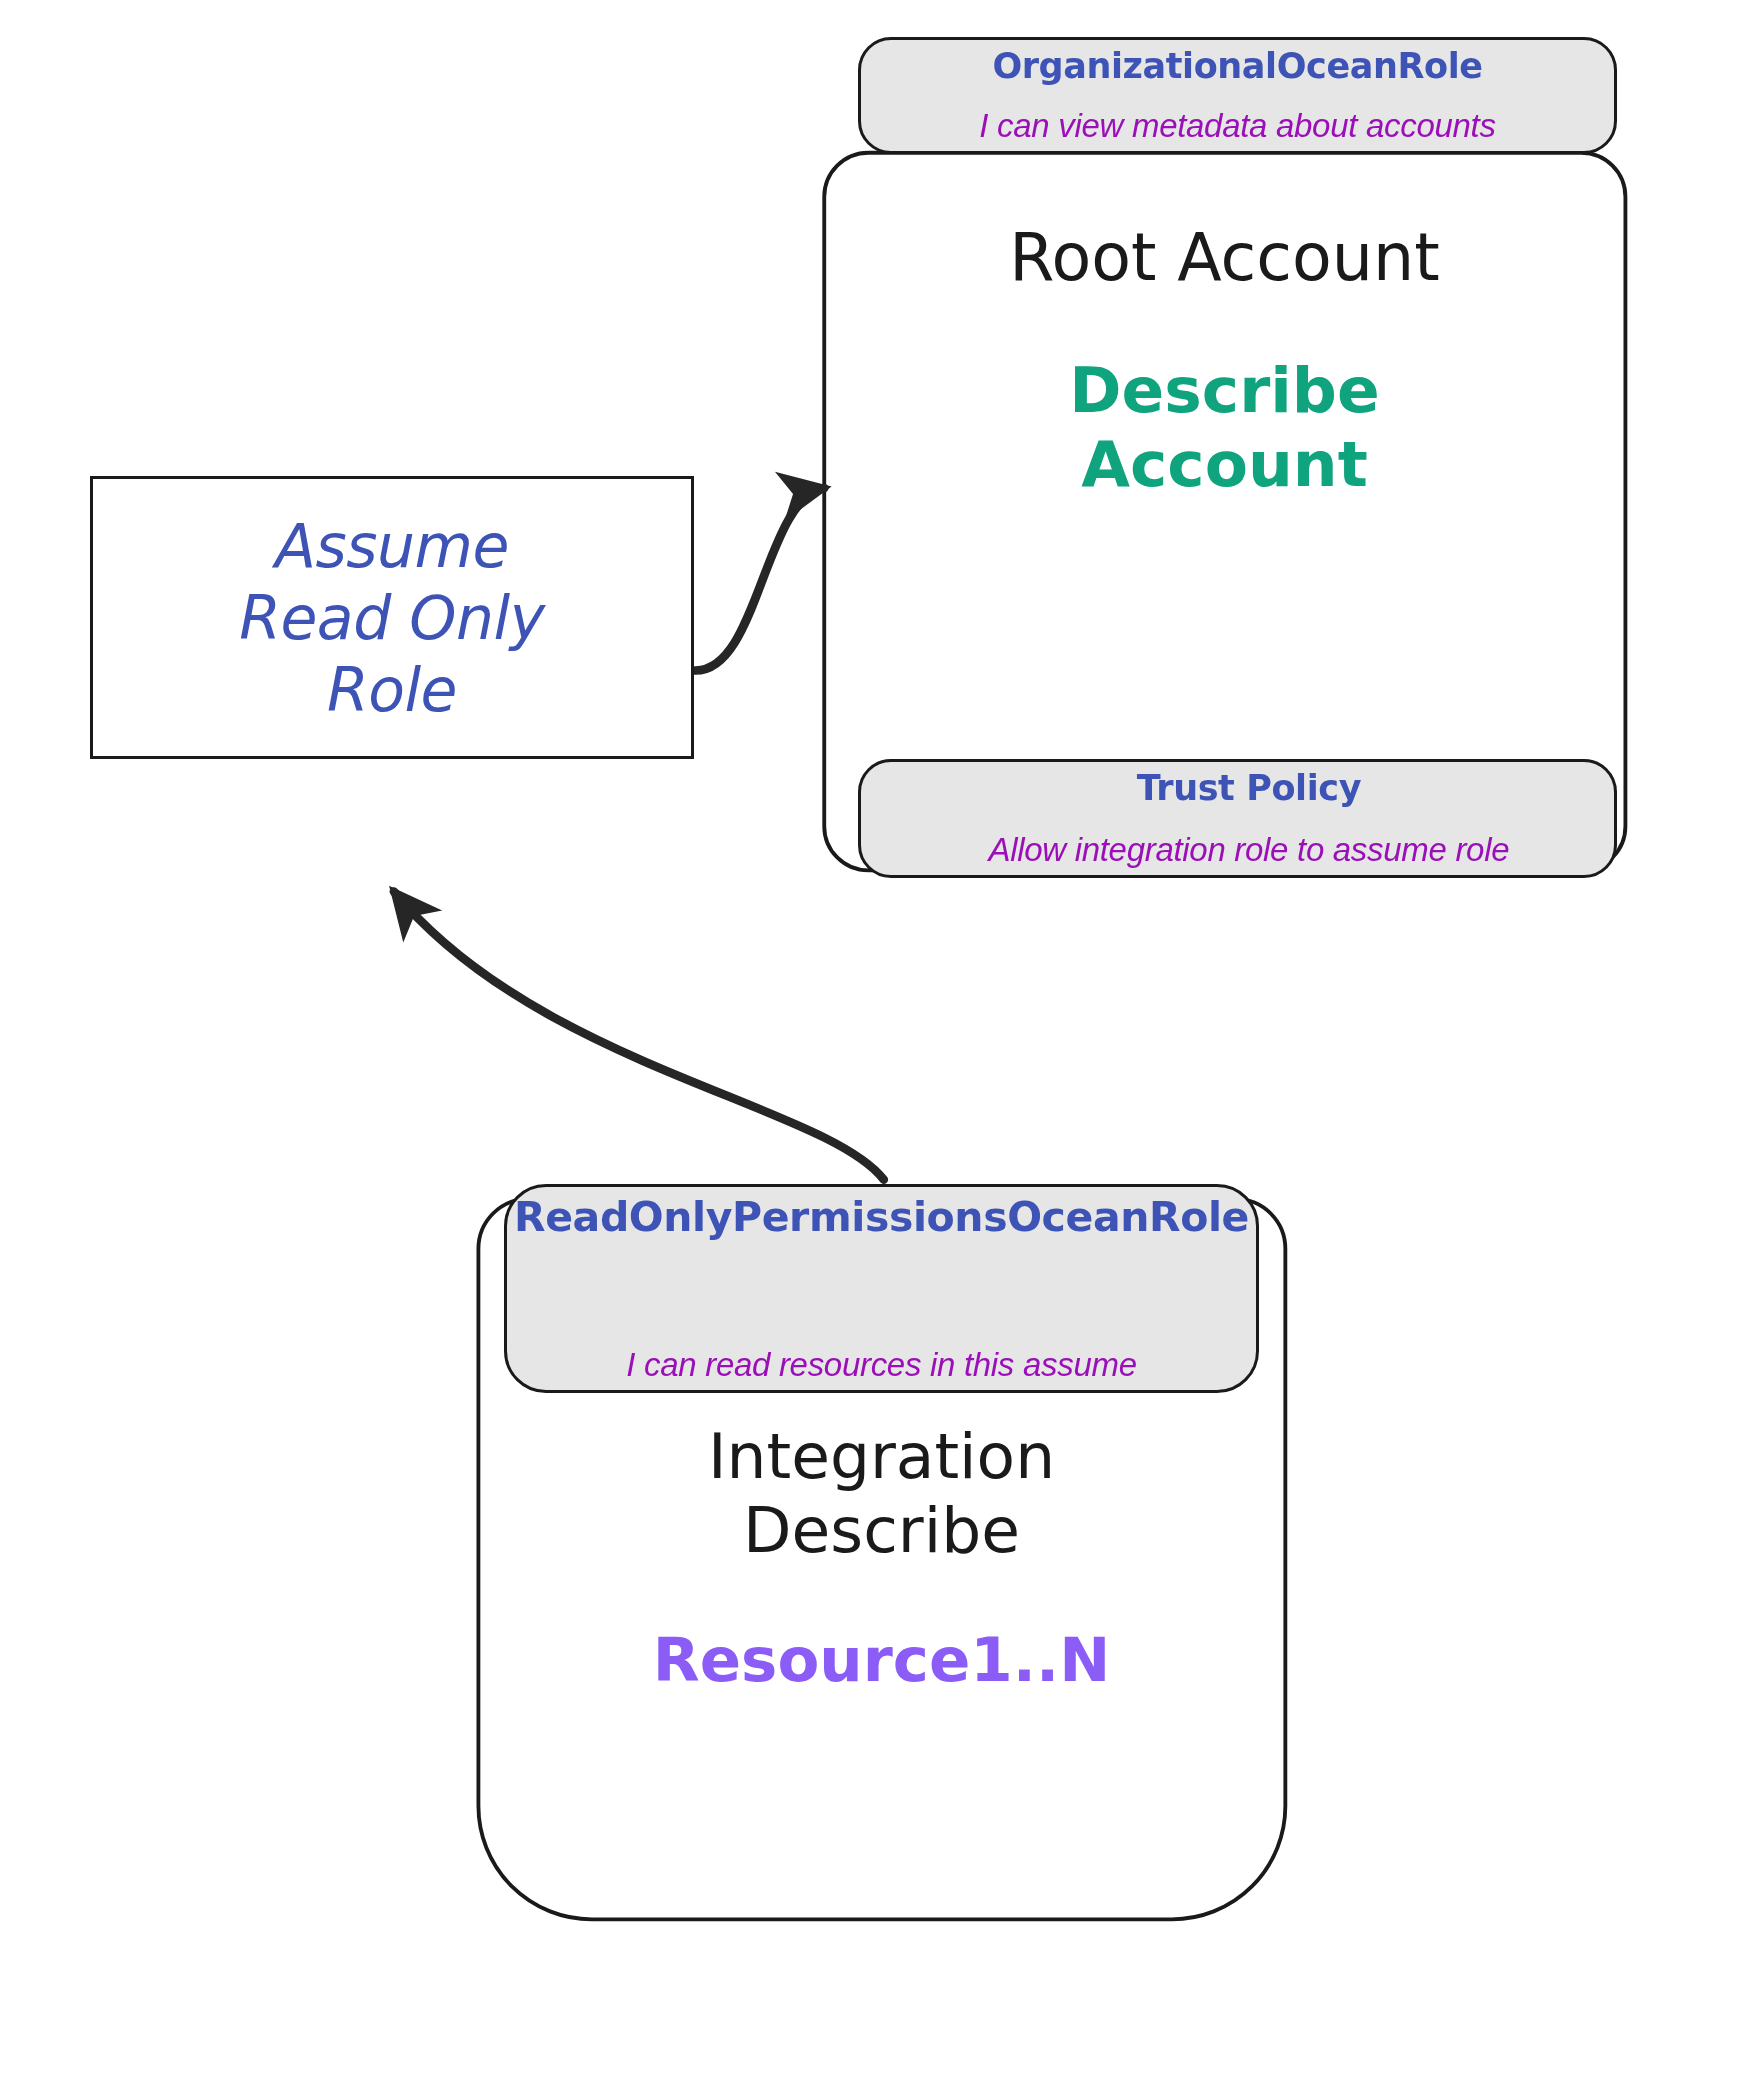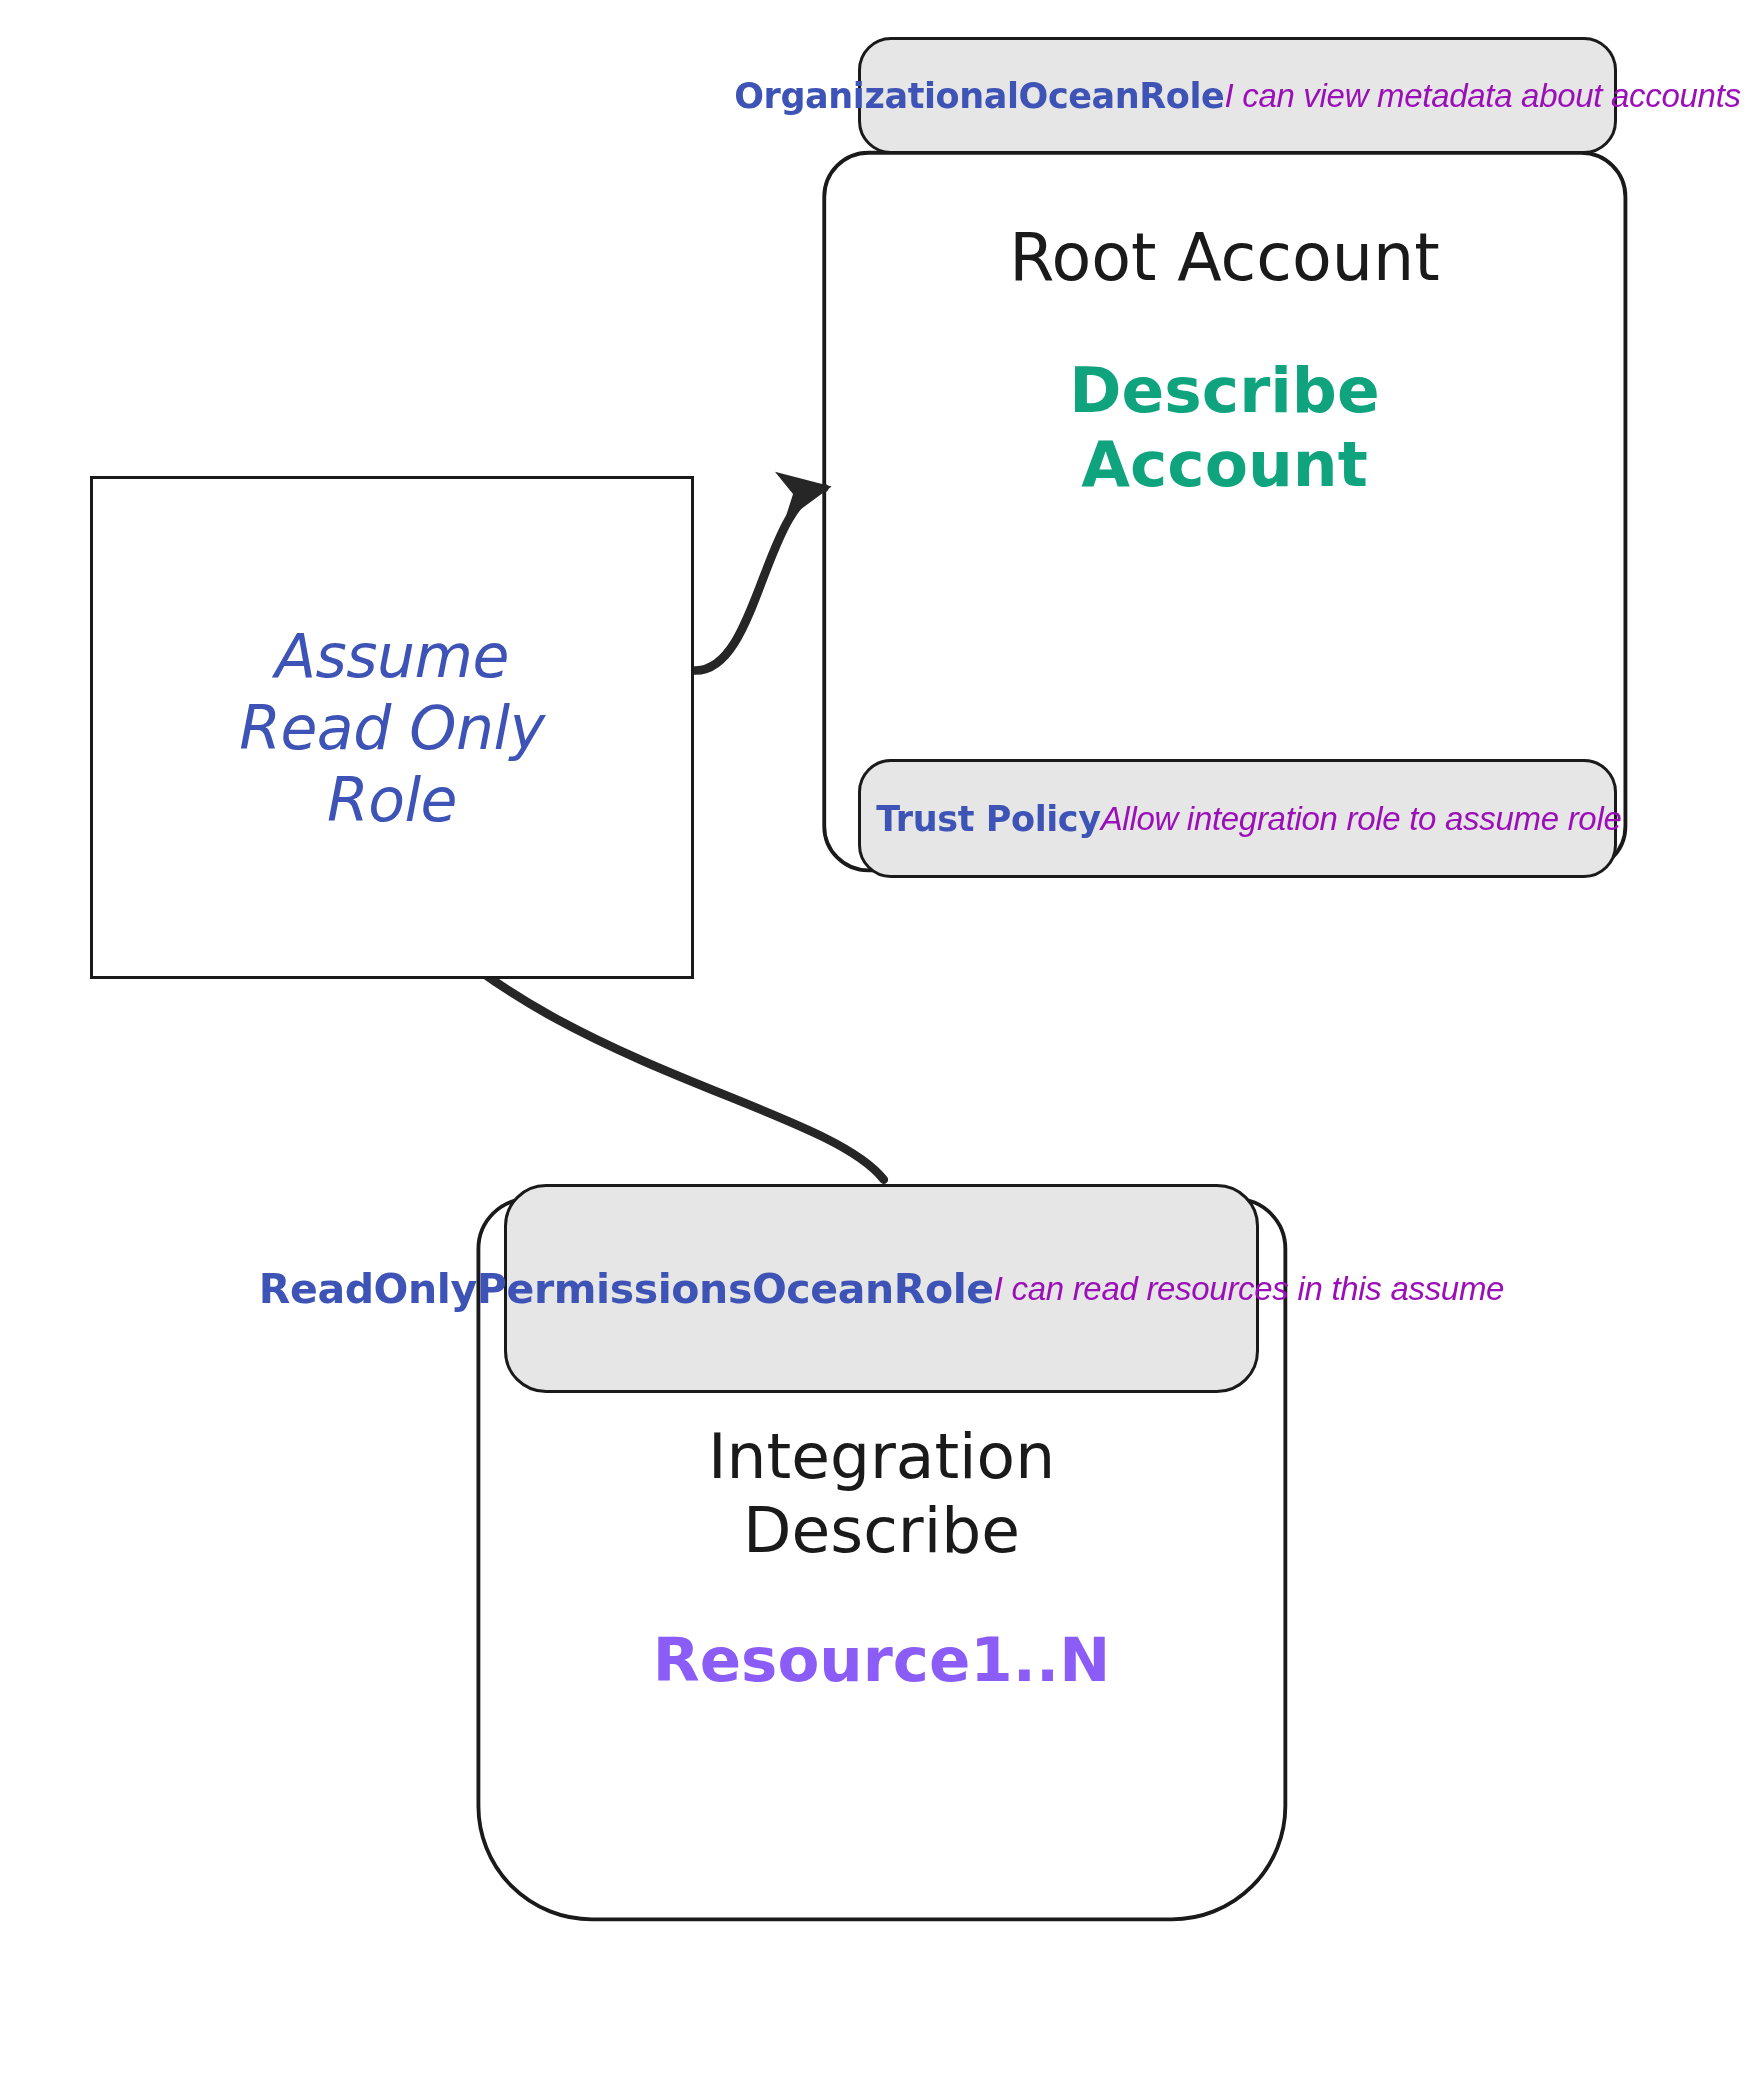--- a/index.html
+++ b/index.html
@@ -47,23 +47,23 @@
   }
 
   
   .badge {
     position: absolute;
     box-sizing: border-box;
     background: #e6e6e6;
     border: 3.8px solid #1a1a1a;
     border-radius: 33px;
     display: flex;
-    flex-direction: row;
+    flex-direction: column;
     align-items: center;
-    justify-content: center;
+    justify-content: space-between;
     padding: 5.8px 17.3px;
   }
   .badge-title {
     font-family: "DejaVu Sans", sans-serif;
     font-weight: 700;
     color: #3d53b5;
     text-align: center;
     white-space: nowrap;
     letter-spacing: -0.4px;
   }
@@ -143,21 +143,21 @@
   <div class="node-title" style="left:824px; top:188px; width:801px; font-size:65px;margin-top:32px;">Root Account</div>
 
   <div class="node-highlight" style="left:824px; top:354px; width:801px; font-size:63px; color:#0fa37e;">Describe
 Account</div>
 
   <div class="badge" style="left:858px; top:759px; width:759px; height:119px;padding-left:40px;">
     <div class="badge-title" style="font-size:35px;">Trust Policy</div>
     <div class="badge-sub" style="font-size:33px;">Allow integration role to assume role</div>
   </div>
 
-  <div class="rect-node" style="left:90px; top:476px; width:604px; height:503px;">
+  <div class="rect-node" style="left:90px; top:476px; width:604px; height:283px;">
     <div class="rect-node-label" style="font-size:60px;">Assume
 Read Only
 Role</div>
   </div>
 
   <div class="badge" style="left:504px; top:1184px; width:755px; height:209px; border-radius:42px;">
     <div class="badge-title" style="font-size:41px;">ReadOnlyPermissionsOceanRole</div>
     <div class="badge-sub" style="font-size:33px;">I can read resources in this assume</div>
   </div>
 

